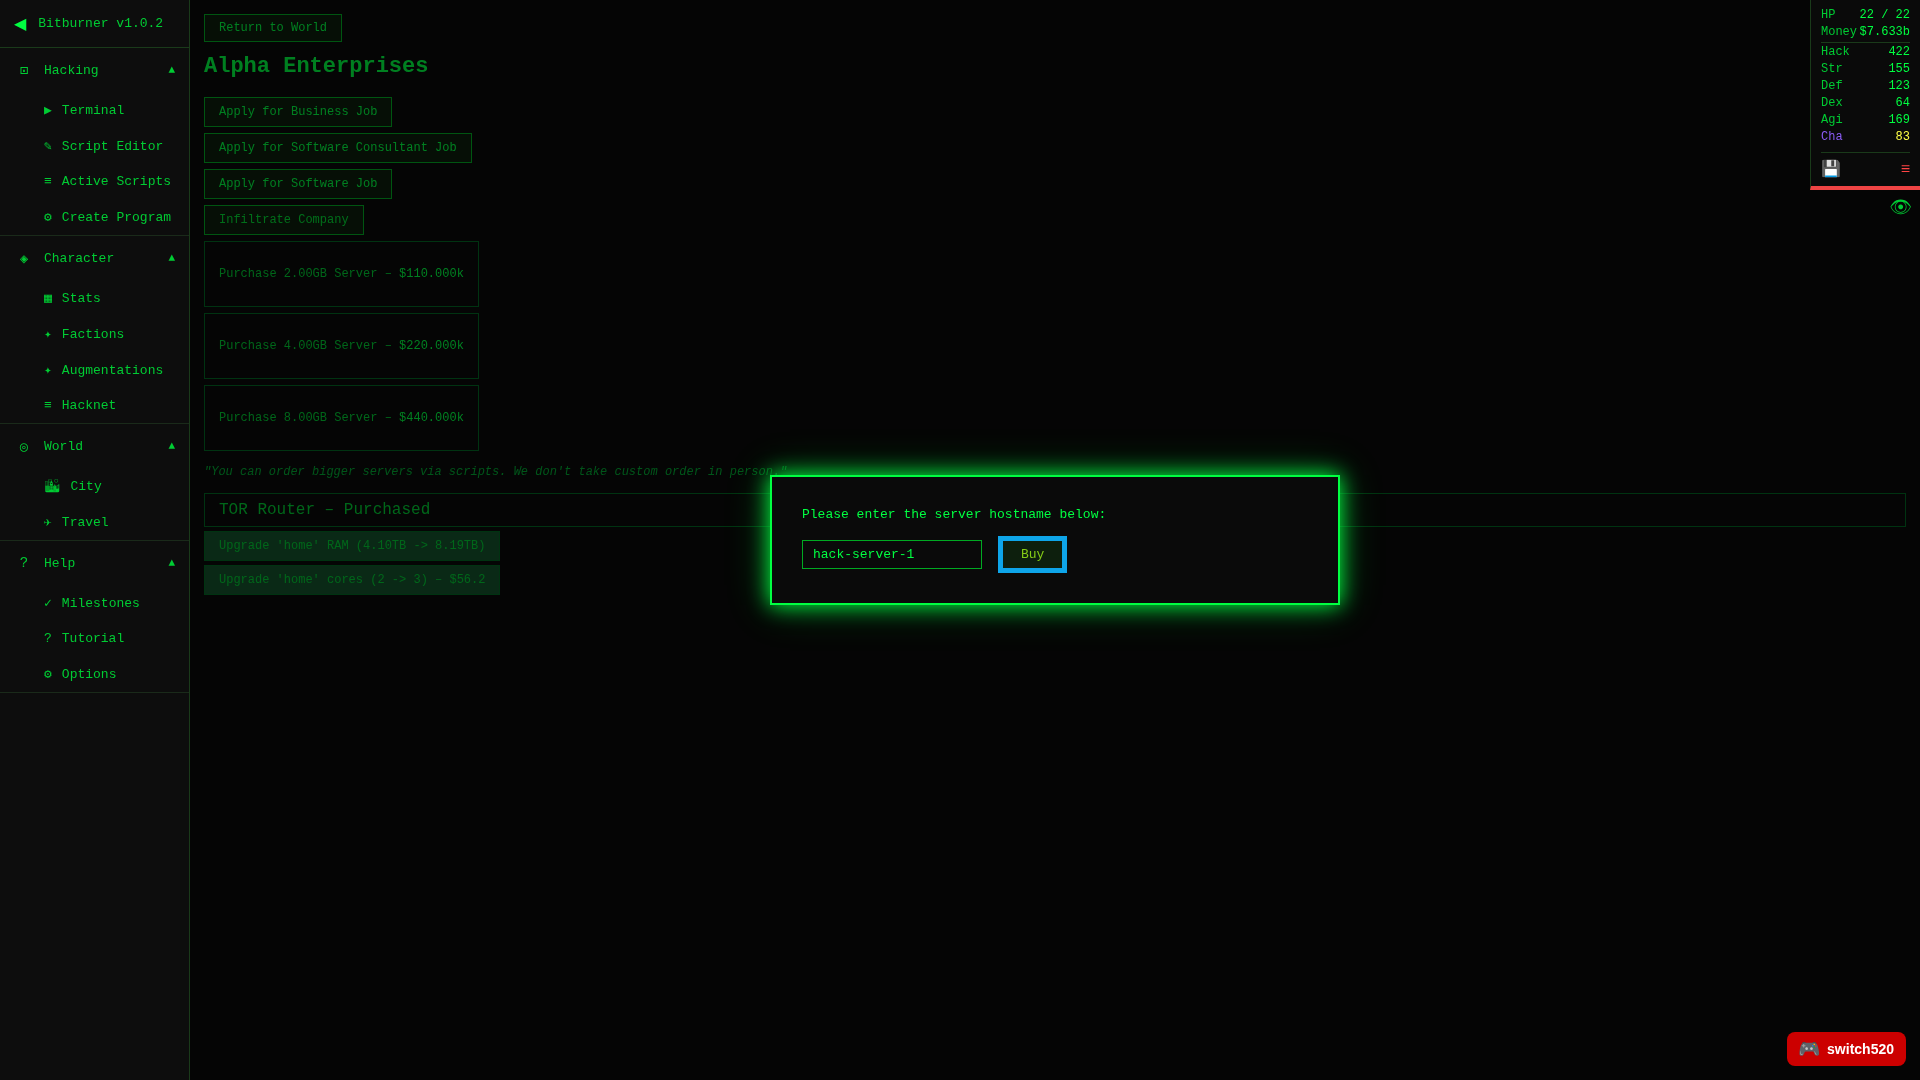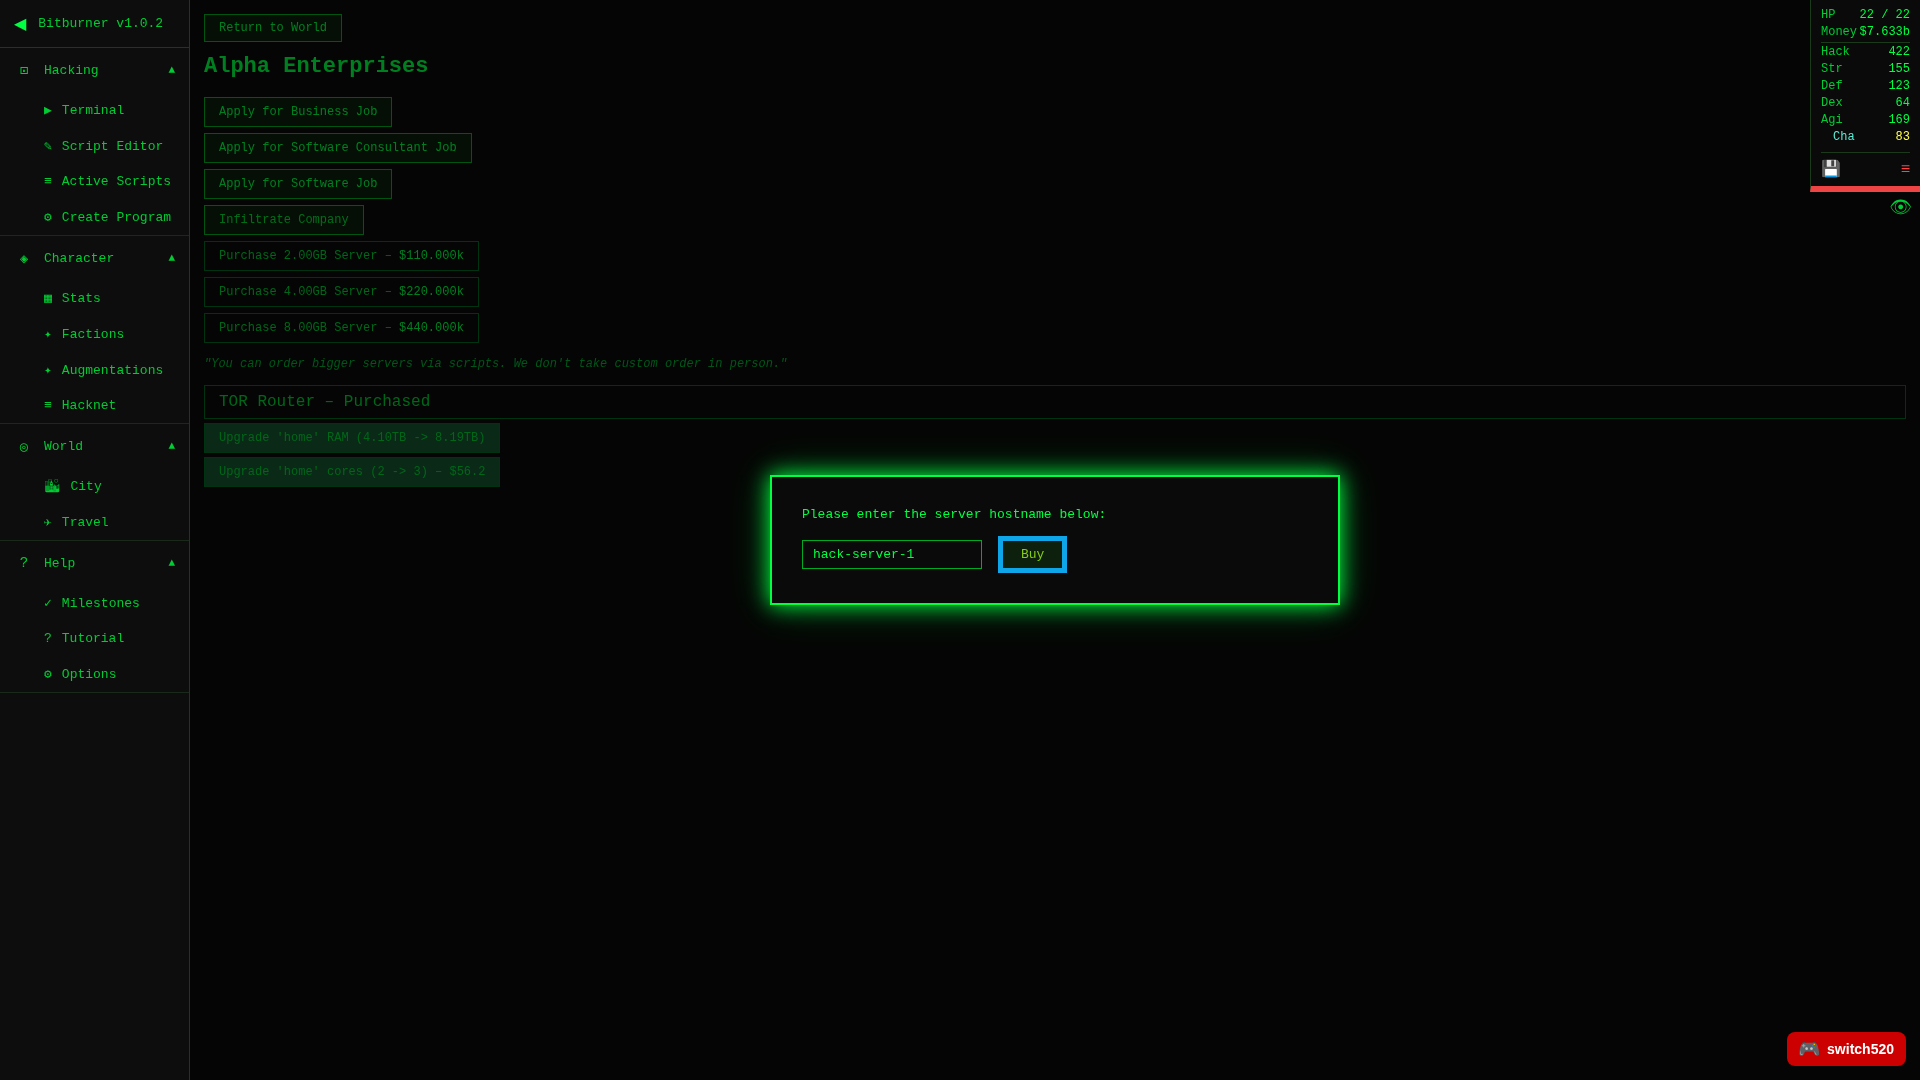--- a/index.html
+++ b/index.html
@@ -124,21 +124,21 @@
       text-align: left;
     }
     .action-btn.infiltrate { color: #00dd33; }
 
     .purchase-btn {
       display: block;
       margin: 6px 14px;
       background: #0a0a0a;
       border: 1px solid #006622;
       color: #00cc33;
-      padding: 7px 14px;
+      padding: 25px 14px;
       cursor: pointer;
       font-family: 'Courier New', monospace;
       font-size: 12px;
       text-align: left;
     }
 
     .quote-text {
       margin: 14px;
       color: #00aa33;
       font-style: italic;
@@ -229,21 +229,21 @@
     }
 
     
     #stats-panel {
       position: fixed;
       top: 0;
       right: 0;
       width: 110px;
       background: #0a0a0a;
       border-left: 1px solid #1a3a1a;
-      border-bottom: 6px solid #ef4444;
+      border-bottom: 4px solid #ef4444;
       padding: 8px 10px;
       font-size: 12px;
     }
 
     .stat-row {
       display: flex;
       justify-content: space-between;
       margin-bottom: 3px;
     }
 
@@ -458,21 +458,21 @@
   </div>
   <div class="stat-row">
     <span class="stat-label">Dex</span>
     <span class="stat-value">64</span>
   </div>
   <div class="stat-row">
     <span class="stat-label">Agi</span>
     <span class="stat-value">169</span>
   </div>
   <div class="stat-row">
-    <span class="stat-label" style="color:#5eead4;margin-left:12px;">Cha</span>
+    <span class="stat-label" style="color:#8b5cf6;">Cha</span>
     <span class="stat-value" style="color:#ffff44;">83</span>
   </div>
   <div id="stats-icons">
     <button class="stats-icon-btn" title="Save">💾</button>
     <button class="stats-icon-btn" title="Settings" style="color:#ff4444;">≡</button>
   </div>
 </div>
 
 <div id="eye-icon-area">
   <button class="stats-icon-btn" title="Toggle visibility" style="color:#00cc33; font-size:18px;">👁</button>

